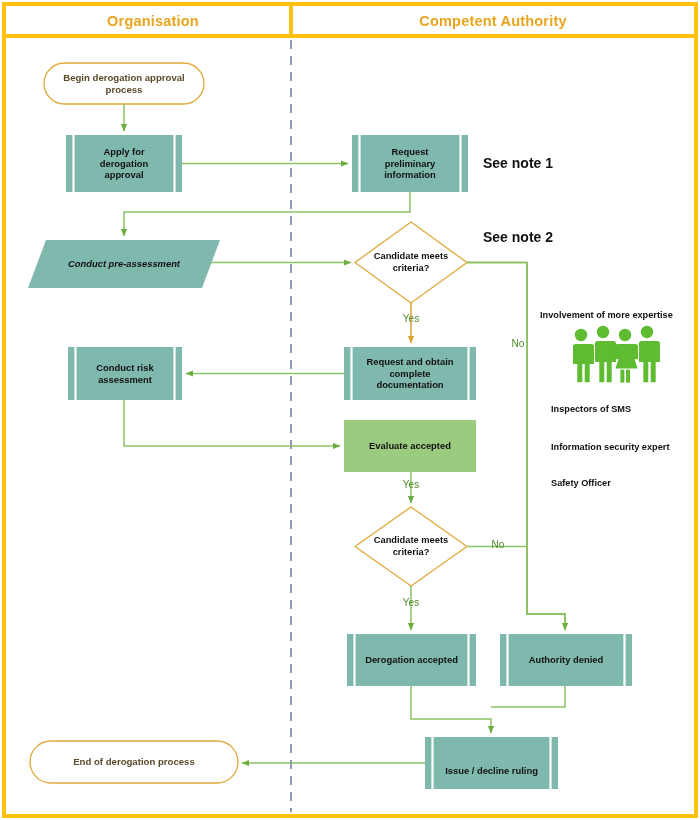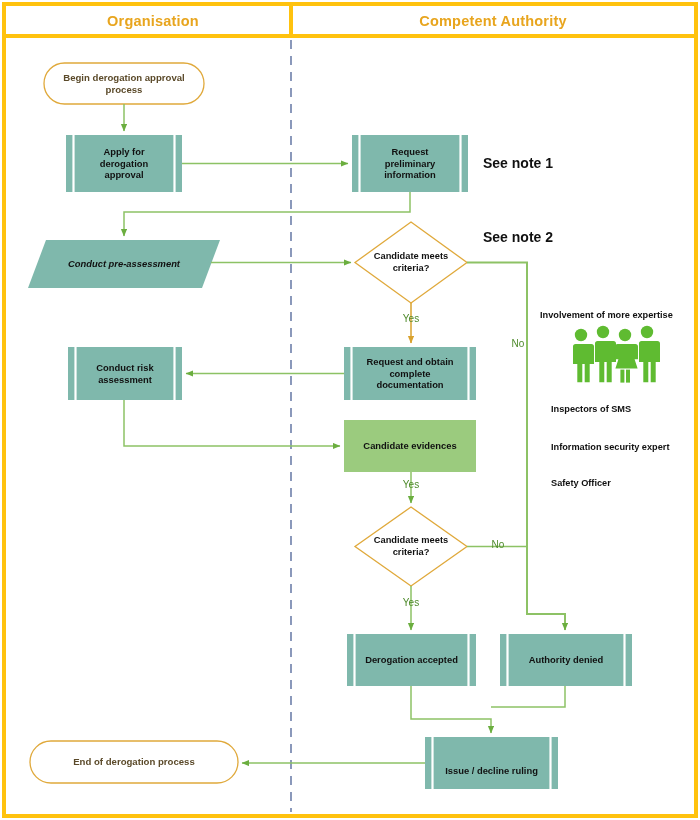--- a/index.html
+++ b/index.html
@@ -215,21 +215,21 @@
   <div class="lbl node-text" style="left:362px; top:135px; width:96px; height:57px;">Request preliminary information</div>
 
   <div class="lbl node-text" style="left:48px; top:240px; width:152px; height:48px;font-style:italic;">Conduct pre-assessment</div>
 
   <div class="lbl diamond-text" style="left:356px; top:240px; width:110px; height:45px;">Candidate meets criteria?</div>
 
   <div class="lbl node-text" style="left:354px; top:347px; width:112px; height:53px;">Request and obtain complete documentation</div>
 
   <div class="lbl node-text" style="left:78px; top:347px; width:94px; height:53px;">Conduct risk assessment</div>
 
-  <div class="lbl node-text" style="left:344px; top:420px; width:132px; height:52px;">Candidate evidences</div>
+  <div class="lbl node-text" style="left:344px; top:420px; width:132px; height:52px;">Evaluate accepted</div>
 
   <div class="lbl diamond-text" style="left:356px; top:524px; width:110px; height:45px;">Candidate meets criteria?</div>
 
   <div class="lbl node-text" style="left:357px; top:634px; width:109px; height:52px;border-radius:11px;">Derogation accepted</div>
 
   <div class="lbl node-text" style="left:510px; top:634px; width:112px; height:52px;">Authority denied</div>
 
   <div class="lbl node-text" style="left:435px; top:737px; width:113px; height:67px;">Issue / decline ruling</div>
 
   <div class="lbl term-text" style="left:30px; top:741px; width:208px; height:42px;">End of derogation process</div>

